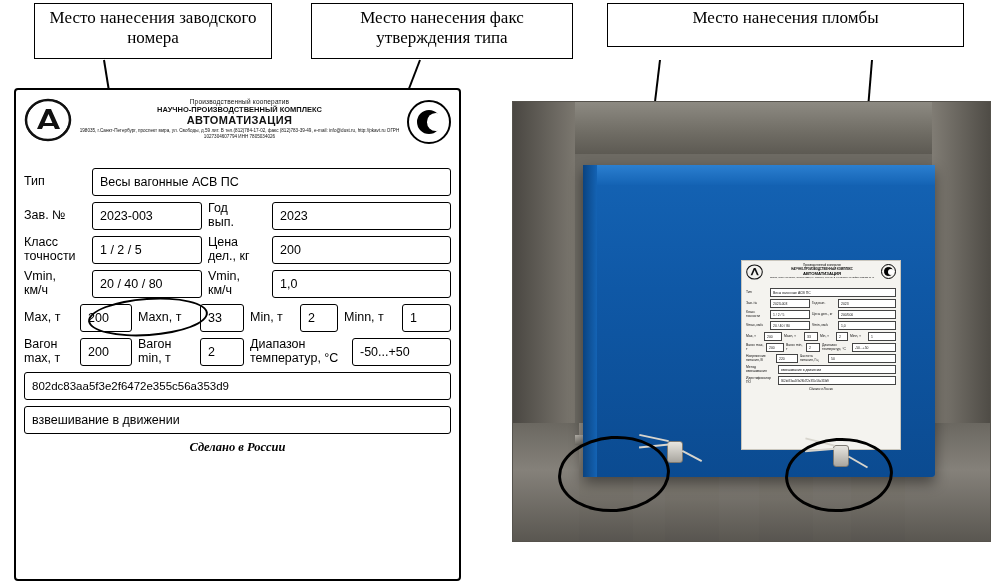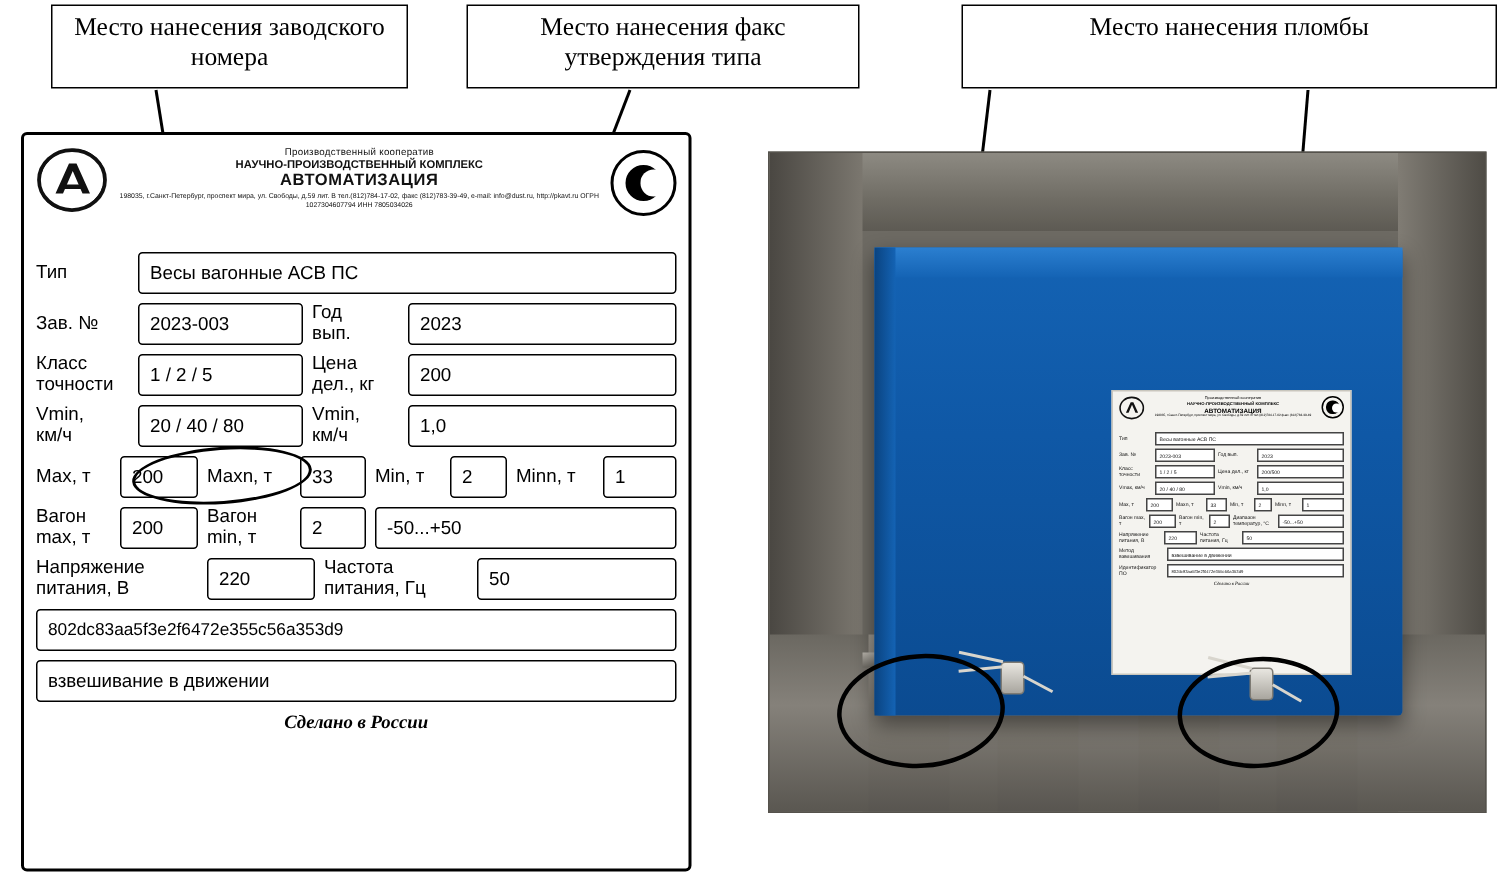--- a/index.html
+++ b/index.html
@@ -19,21 +19,21 @@
     background: #fff;
     text-align: center;
     font-family: "Liberation Serif", serif;
     font-size: 17px;
     line-height: 1.18;
     padding: 4px 6px;
     color: #000;
   }
   #callout-serial { left: 34px; top: 3px; width: 238px; height: 56px; }
   #callout-typeapproval { left: 311px; top: 3px; width: 262px; height: 56px; }
-  #callout-seal { left: 641px; top: 3px; width: 357px; height: 56px; }
+  #callout-seal { left: 607px; top: 3px; width: 357px; height: 44px; }
 
   
   #nameplate {
     position: absolute;
     left: 14px;
     top: 88px;
     width: 447px;
     height: 493px;
     border: 2px solid #000;
     border-radius: 4px;
@@ -314,31 +314,25 @@
     <div class="box" style="flex:1">1</div>
   </div>
 
   <div class="row">
     <div class="lbl" style="width:50px;white-space:pre-line">Вагон
 max, т</div>
     <div class="box" style="width:52px">200</div>
     <div class="lbl" style="width:56px;white-space:pre-line">Вагон
 min, т</div>
     <div class="box" style="width:44px">2</div>
+    <div class="lbl" style="width:96px;white-space:pre-line">Диапазон
+температур, °С</div>
     <div class="box" style="flex:1">-50...+50</div>
   </div>
 
-  <div class="row">
-    <div class="lbl" style="width:108px;white-space:pre-line">Напряжение
-питания, В</div>
-    <div class="box" style="width:72px">220</div>
-    <div class="lbl" style="width:96px;white-space:pre-line">Частота
-питания, Гц</div>
-    <div class="box" style="flex:1">50</div>
-  </div>
 
   <div class="row">
     <div class="box sm" style="flex:1">802dc83aa5f3e2f6472e355c56a353d9</div>
   </div>
 
   <div class="row">
     <div class="box" style="flex:1">взвешивание в движении</div>
   </div>
 
   <div class="madein">Сделано в России</div>

